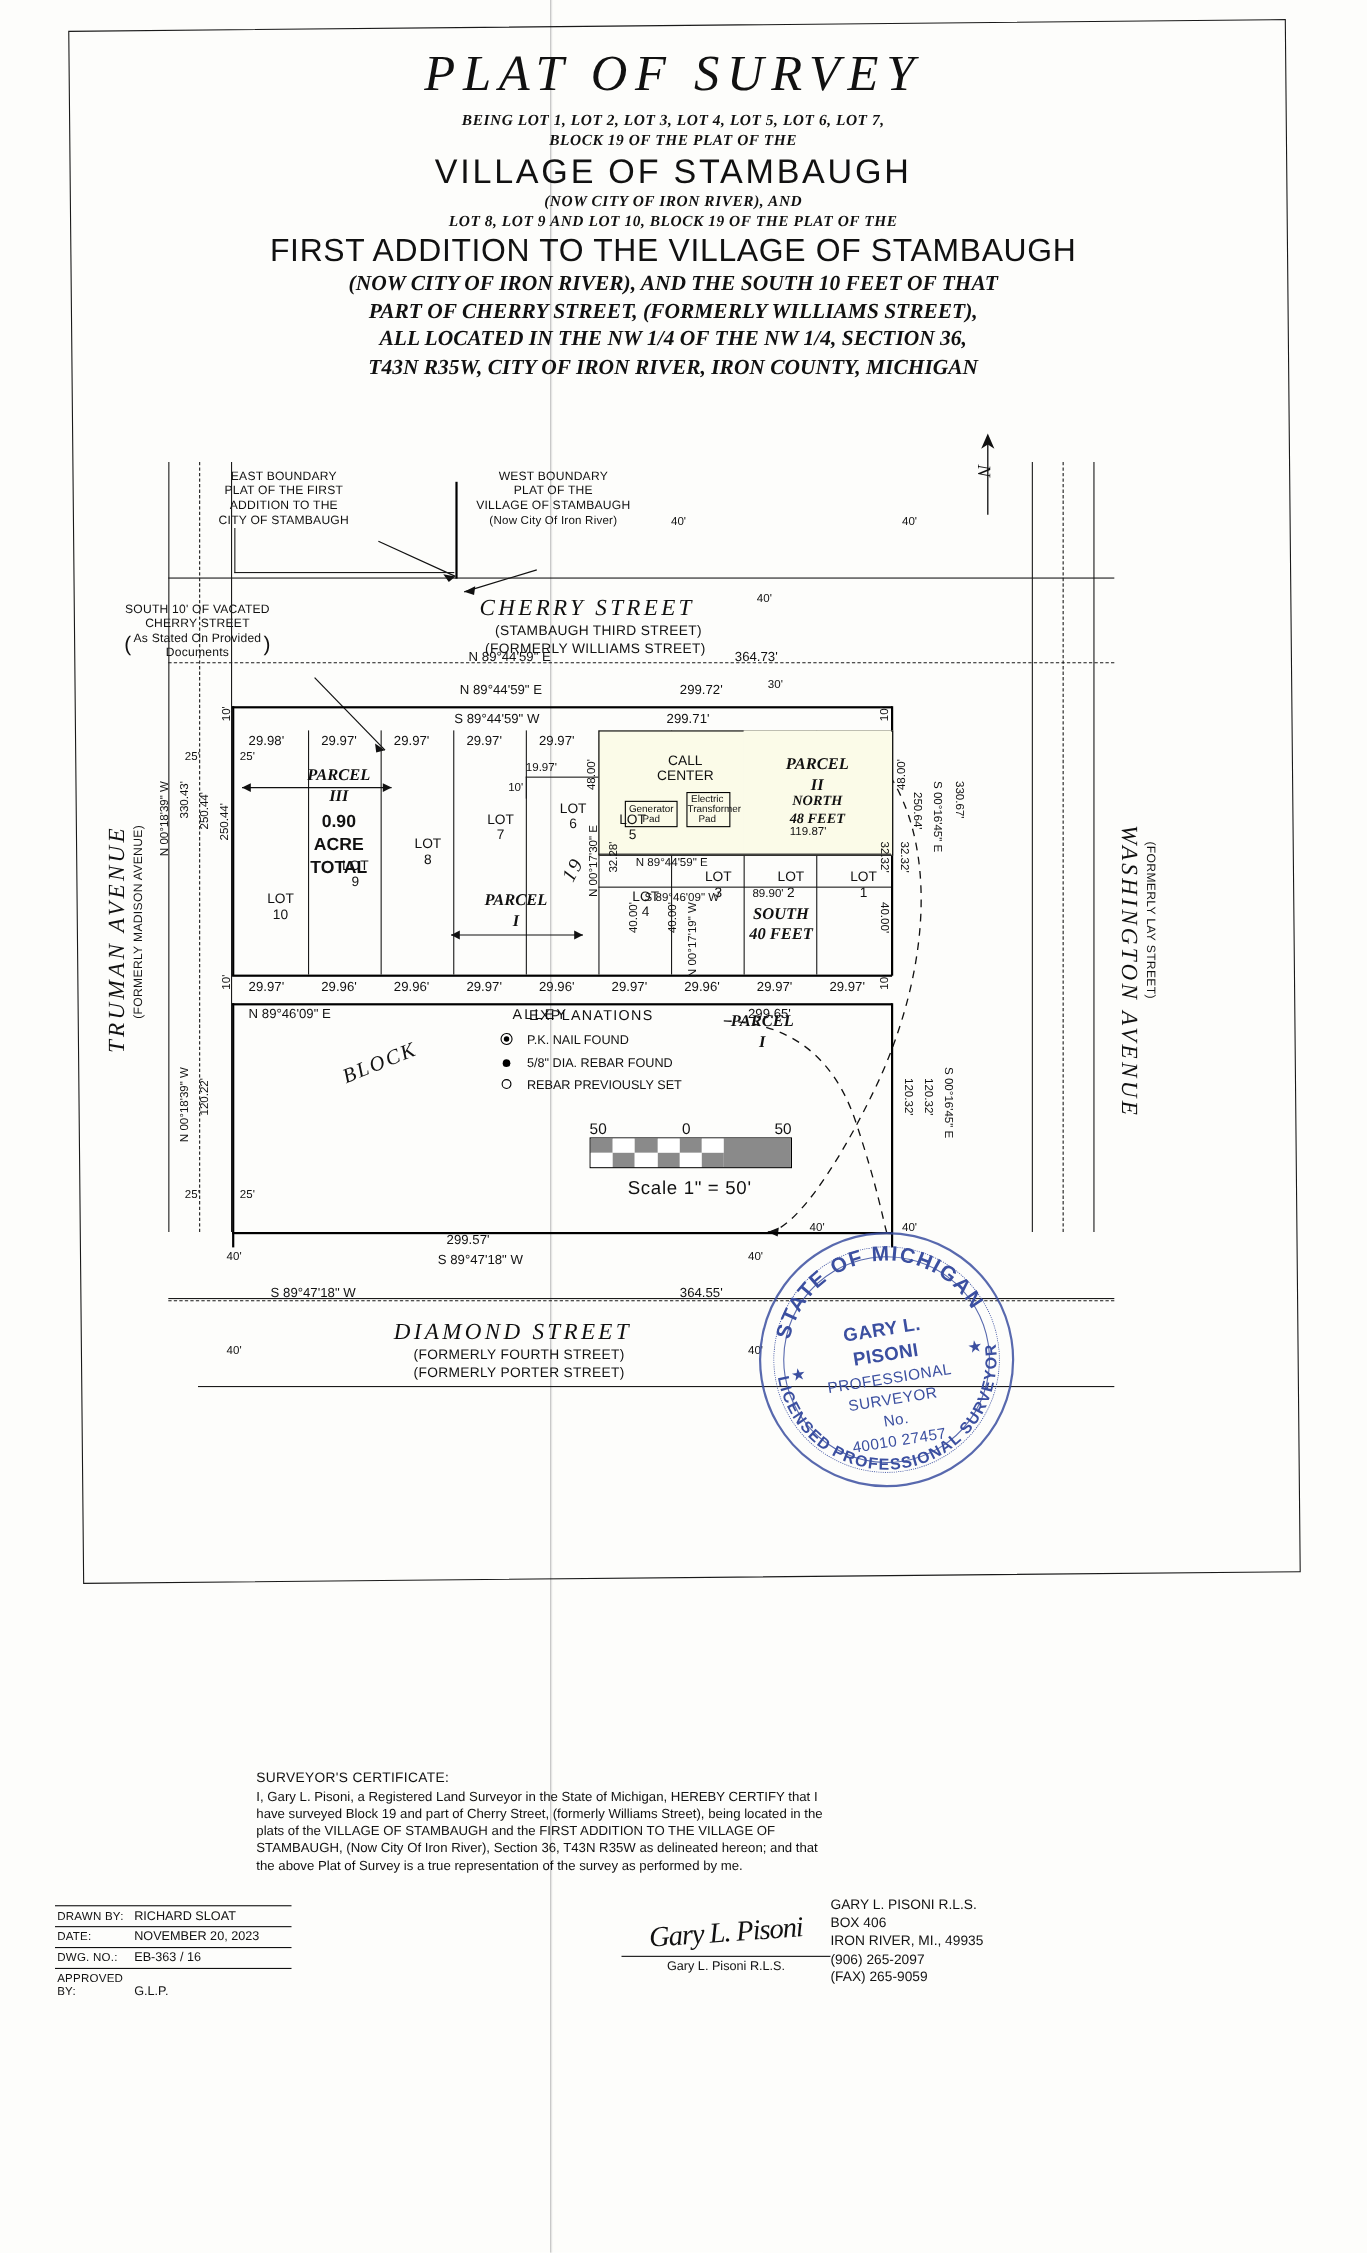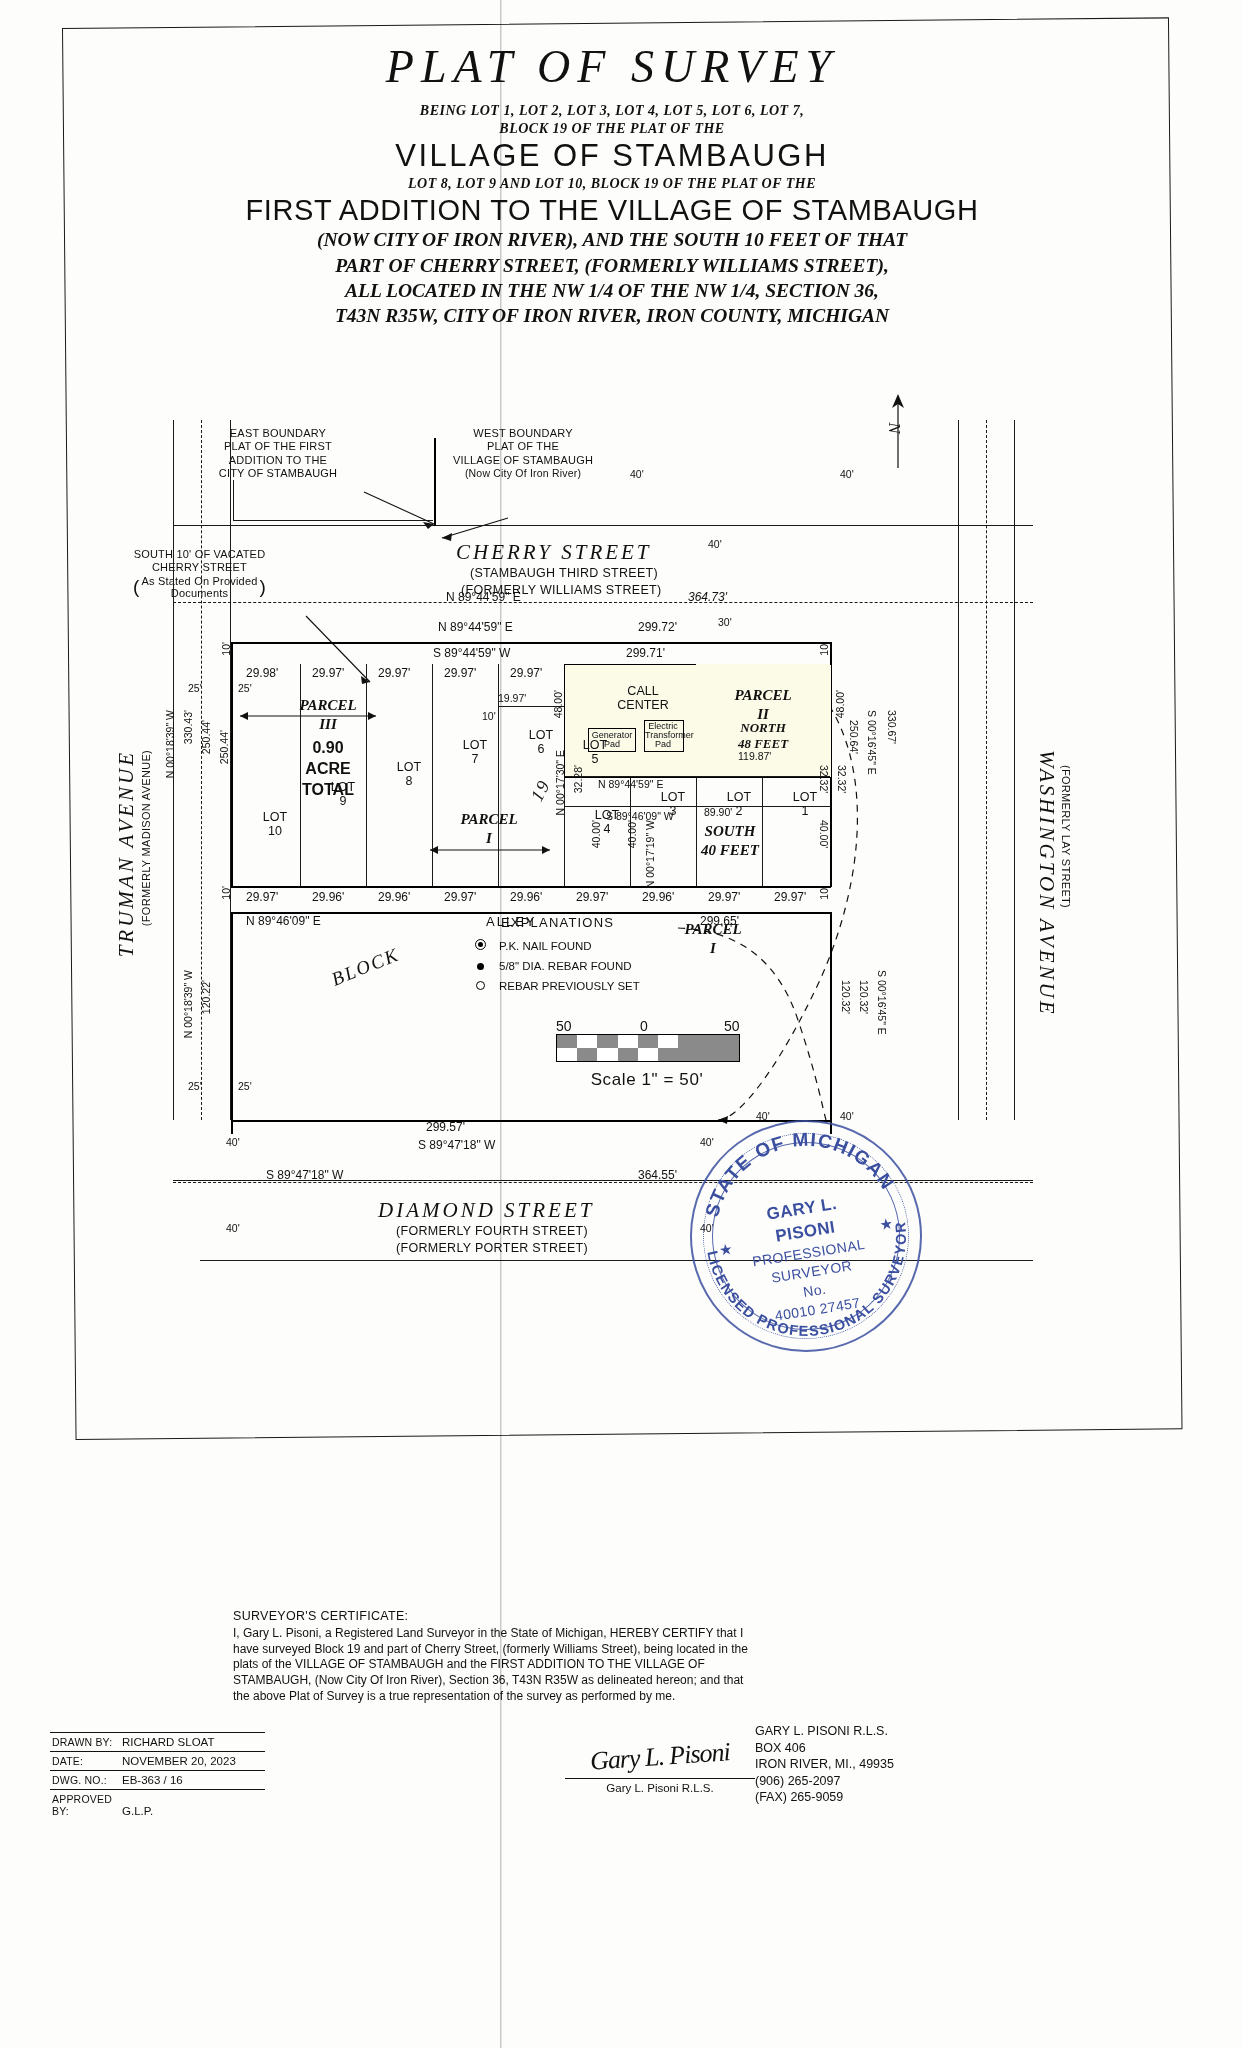--- a/index.html
+++ b/index.html
@@ -23,21 +23,21 @@
   .t-ital{font-family:"Liberation Serif", serif;font-style:italic;font-weight:bold;
           font-size:14px;letter-spacing:0.5px;line-height:1.30;}
   .t-big{font-family:"Liberation Sans", sans-serif;font-size:31px;letter-spacing:2.5px;
          line-height:1.18;}
   .t-big2{font-family:"Liberation Sans", sans-serif;font-size:29px;letter-spacing:0.6px;
          line-height:1.18;}
   .t-sm{font-family:"Liberation Serif", serif;font-style:italic;font-weight:bold;
         font-size:19.5px;line-height:1.3;}
 
   
-  #map{position:absolute;left:78px;top:420px;width:1105px;height:900px;}
+  #map{position:absolute;left:58px;top:420px;width:1105px;height:900px;}
   .line{position:absolute;background:#1a1a1a;}
   .hline{height:1px;}
   .vline{width:1px;}
   .thick{background:#000;}
   .dash-h{position:absolute;height:0;border-top:1.4px dashed #1a1a1a;}
   .dash-v{position:absolute;width:0;border-left:1.4px dashed #1a1a1a;}
 
   .note{font-size:11px;line-height:1.22;letter-spacing:.2px;text-align:center;
         position:absolute;color:#111;}
   .dim{font-size:12px;position:absolute;color:#111;white-space:nowrap;}
@@ -118,20 +118,21 @@
 <div class="sheet">
   <div class="fold"></div>
   <div class="fold2"></div>
   <div class="border-outer"></div>
 
   <div id="title-block">
     <div class="t-main">PLAT   OF   SURVEY</div>
     <div class="t-ital">BEING LOT 1, LOT 2, LOT 3, LOT 4, LOT 5, LOT 6, LOT 7,</div>
     <div class="t-ital">BLOCK 19 OF THE PLAT OF THE</div>
     <div class="t-big">VILLAGE OF STAMBAUGH</div>
+    <div class="t-ital">(NOW CITY OF IRON RIVER), AND</div>
     <div class="t-ital">LOT 8, LOT 9 AND LOT 10, BLOCK 19 OF THE PLAT OF THE</div>
     <div class="t-big2">FIRST ADDITION TO THE VILLAGE OF STAMBAUGH</div>
     <div class="t-sm">(NOW CITY OF IRON RIVER), AND THE SOUTH 10 FEET OF THAT</div>
     <div class="t-sm">PART OF CHERRY STREET, (FORMERLY WILLIAMS STREET),</div>
     <div class="t-sm">ALL LOCATED IN THE NW 1/4 OF THE NW 1/4, SECTION 36,</div>
     <div class="t-sm">T43N R35W, CITY OF IRON RIVER, IRON COUNTY, MICHIGAN</div>
   </div>
 
   <div id="north">
     <svg width="40" height="80" viewBox="0 0 40 80">
@@ -186,21 +187,21 @@
     <div class="line vline" style="left:356px;top:18px;height:88px;background:#000;width:1.6px;"></div>
     <div class="line hline" style="left:155px;top:100px;width:200px;"></div>
     <div class="line vline" style="left:155px;top:60px;height:41px;"></div>
 
     <div class="st-name" style="left:378px;top:120px;">CHERRY   STREET</div>
     <div class="st-sub" style="left:392px;top:146px;">(STAMBAUGH THIRD STREET)</div>
     <div class="st-sub" style="left:383px;top:163px;">(FORMERLY WILLIAMS STREET)</div>
 
     <div class="dash-h" style="left:95px;top:182px;width:860px;"></div>
     <div class="dim" style="left:368px;top:170px;">N 89°44'59" E</div>
-    <div class="dim" style="left:610px;top:170px;font-style:italic;">364.73'</div>
+    <div class="dim" style="left:610px;top:170px;">364.73'</div>
     <div class="dim s" style="left:640px;top:196px;">30'</div>
     <div class="dim s" style="left:552px;top:48px;">40'</div>
     <div class="dim s" style="left:762px;top:48px;">40'</div>
     <div class="dim s" style="left:630px;top:118px;">40'</div>
 
     <div class="line vline" style="left:95px;top:0;height:700px;"></div>
     <div class="dash-v" style="left:123px;top:0;height:700px;"></div>
     <div class="line vline" style="left:152px;top:0;height:700px;"></div>
     <div class="st-name vert" style="left:36px;top:330px;">TRUMAN   AVENUE</div>
     <div class="st-sub vert" style="left:62px;top:330px;font-size:11px;">(FORMERLY MADISON AVENUE)</div>

